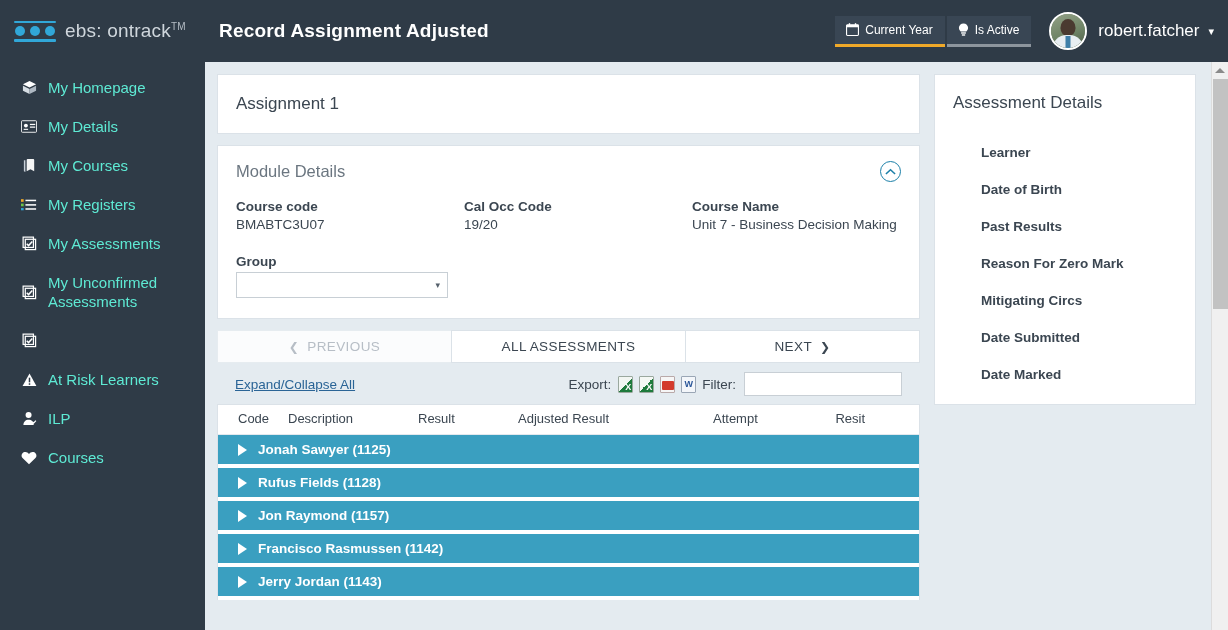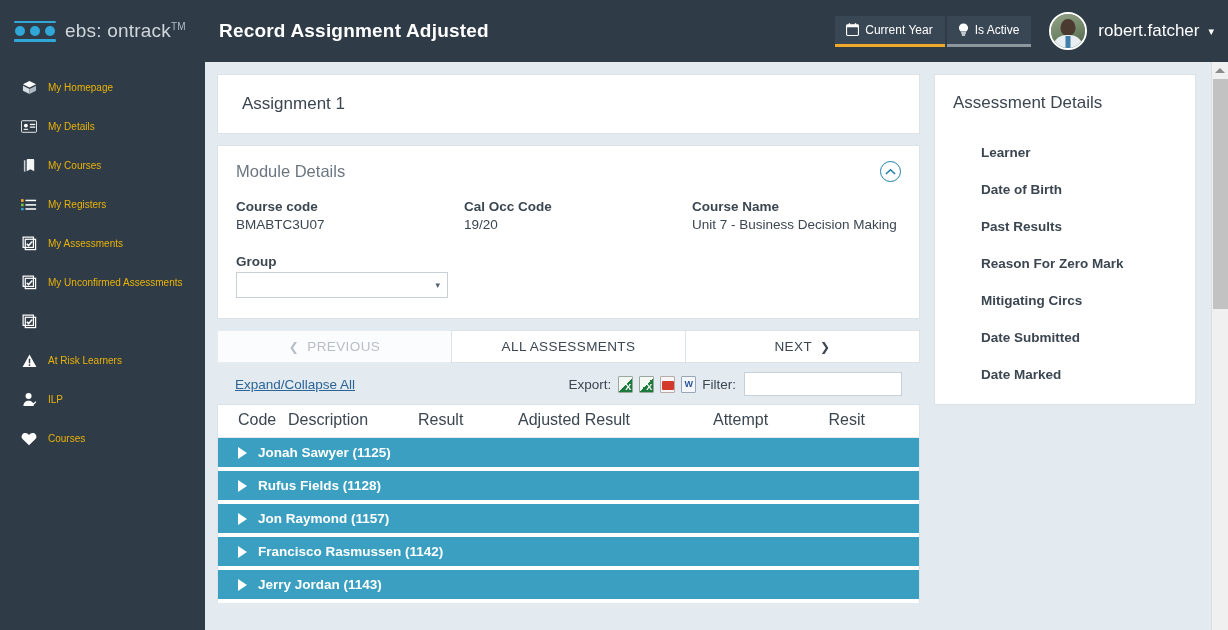--- a/index.html
+++ b/index.html
@@ -30,23 +30,23 @@
   .logo-dots { display: flex; justify-content: space-between; padding: 3px 1px; }
   .logo-dot { width: 10px; height: 10px; border-radius: 50%; background: #31a7d8; }
   .logo-text {
     color: #cfd6dc; font-size: 19px; letter-spacing: .2px;
     position: relative; white-space: nowrap;
   }
   .logo-tm { font-size: 10px; vertical-align: super; color: #b4bcc4; }
 
   .nav { padding-top: 6px; }
   .nav-item {
-    display: flex; align-items: flex-start;
+    display: flex; align-items: center;
     padding: 10px 12px 10px 18px;
-    color: #eab308; font-size: 10px; line-height: 19px;
+    color: #5eead4; font-size: 15px; line-height: 19px;
     cursor: pointer; min-height: 39px;
   }
   .nav-ico {
     flex: 0 0 22px; display: inline-flex; align-items: center; justify-content: center;
     margin-right: 8px; height: 19px; color: #fff;
   }
   .nav-ico svg { display: block; }
   .nav-label { padding-top: 0px; }
 
   
@@ -88,21 +88,21 @@
   .content {
     flex: 1; background: #e4ebf0; position: relative; overflow: hidden;
     padding: 12px 12px 0 12px; display: flex; gap: 14px;
   }
   .col-left { width: 703px; flex: 0 0 703px; }
   .col-right { width: 262px; flex: 0 0 262px; }
 
   .card { background: #fff; border: 1px solid #dbe2e8; }
   .card + .card { margin-top: 11px; }
 
-  .assignment-hdr { padding: 19px 24px; font-size: 17px; color: #3b4651; }
+  .assignment-hdr { padding: 19px 18px; font-size: 17px; color: #3b4651; }
 
   .mod-hdr {
     padding: 15px 18px 13px 18px; display: flex; align-items: center;
     font-size: 16.5px; color: #6b7680;
   }
   .collapse-btn {
     margin-left: auto; width: 21px; height: 21px; border-radius: 50%;
     border: 1.8px solid #1b7fa8; display: flex; align-items: center; justify-content: center;
     cursor: pointer; color: #1b7fa8;
   }
@@ -157,21 +157,21 @@
   .xi-csv:after, .xi-xls:after { content:"X"; position:absolute; right:1px; bottom:0px;
                   font-size:9px; font-weight:bold; color:#fff; }
   .filter-label { margin-right: 8px; font-size: 13.5px; }
   .filter-input {
     width: 158px; height: 24px; border: 1px solid #c8cfd5; background: #fff;
     font-family: "Liberation Sans", sans-serif; font-size: 13px; padding: 0 5px; color: #3b4651;
   }
 
   .grid { background: #fff; border: 1px solid #dbe2e8; border-bottom: none; }
   .grid-head { display: flex; padding: 6px 0 8px 0; border-bottom: 1px solid #e3e9ee; }
-  .gh { font-size: 16px; color: #3b4651; }
+  .gh { font-size: 13px; color: #3b4651; }
   .c-code { width: 70px; padding-left: 20px; }
   .c-desc { width: 130px; }
   .c-res  { width: 100px; }
   .c-adj  { width: 195px; }
   .c-att  { width: 92px; }
   .c-resit{ width: 60px; text-align: right; }
 
   .grow {
     background: #3a9fc0; color: #fff; height: 33px;
     display: flex; align-items: center; padding-left: 20px;

